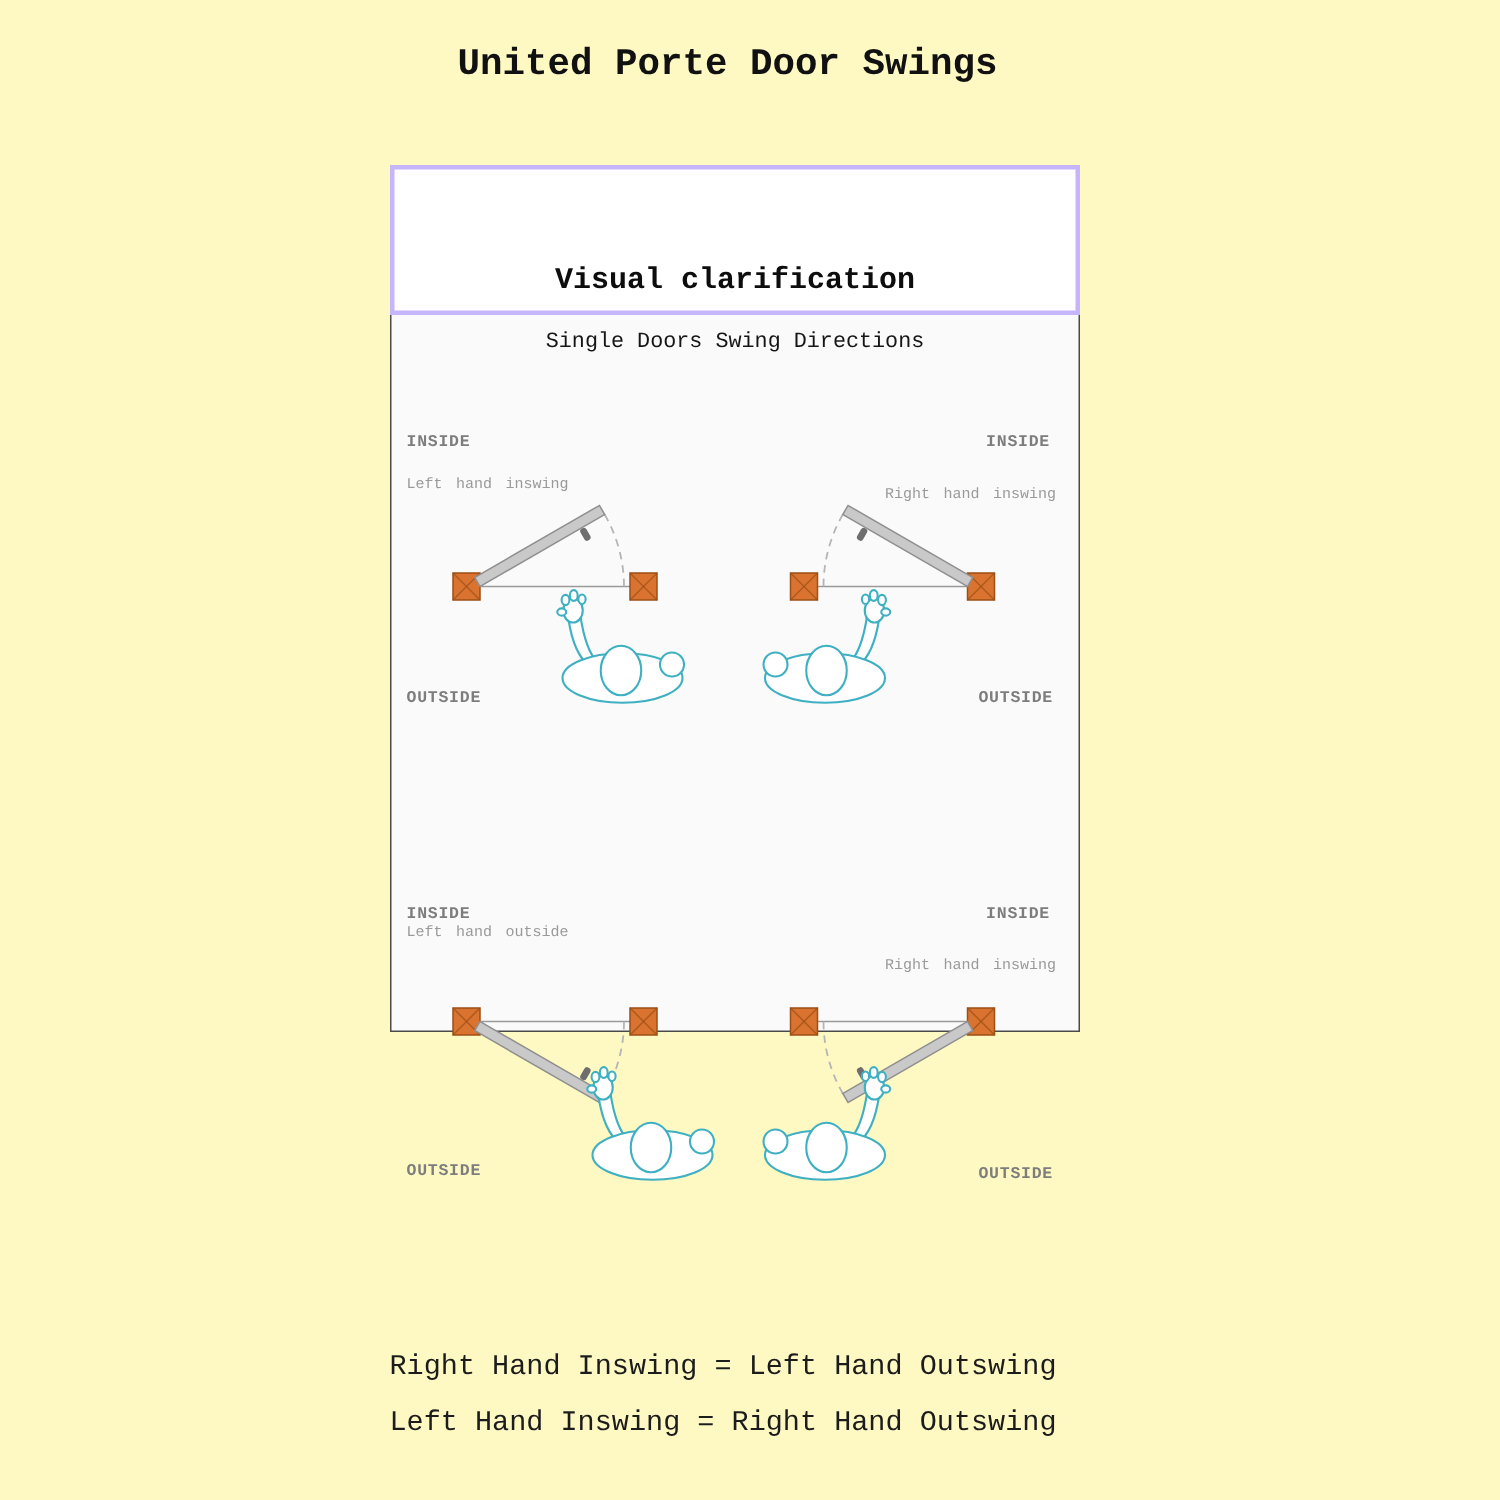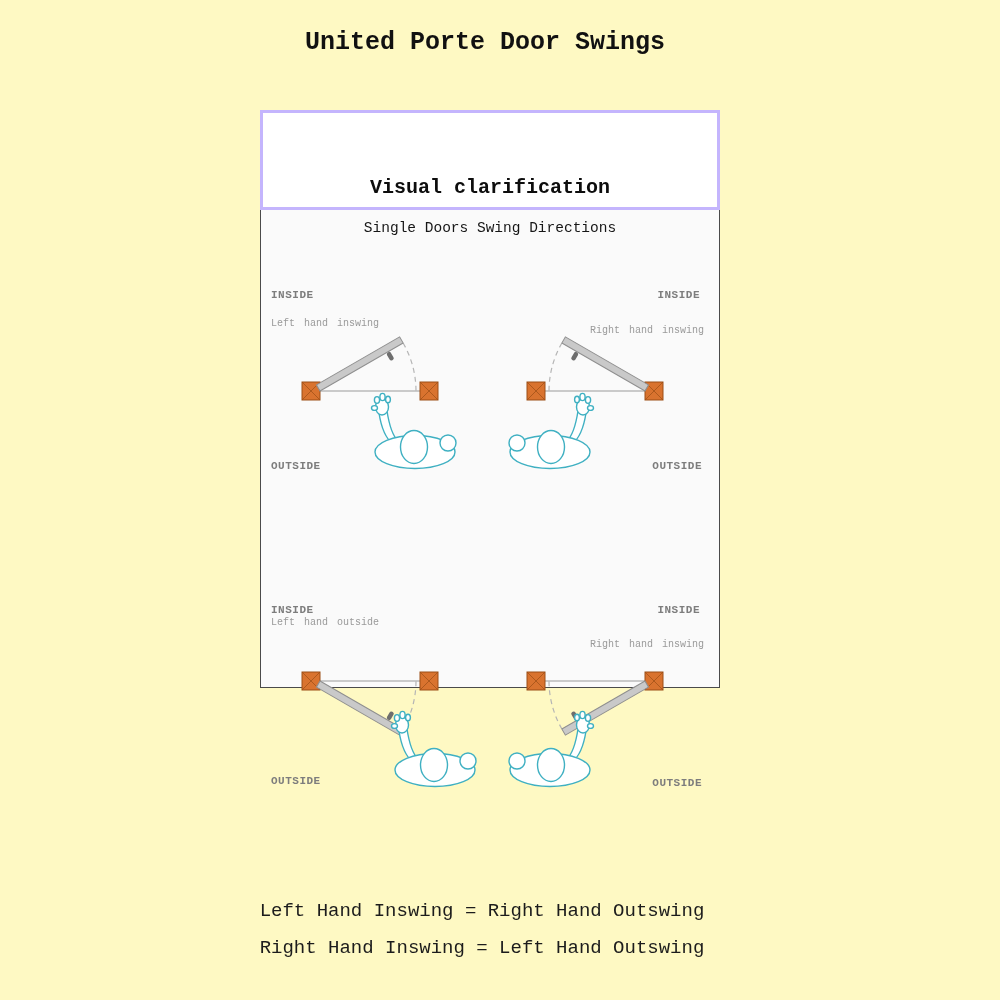--- a/index.html
+++ b/index.html
@@ -130,17 +130,17 @@
       <span class="swing-label" style="right:15px; top:429px">Right hand inswing</span>
       <span class="side-label" style="right:17px; top:567px">OUTSIDE</span>
       <svg class="diagram" style="left:222px; top:416px" width="190" height="175" viewBox="0 0 190 175">
         <use href="#door-asm" transform="translate(162,55) scale(-1,-1)"></use>
         <use href="#person" transform="translate(67,144) scale(-1,1)"></use>
       </svg>
     </div>
   </div>
 
   <div class="footer">
+    <div>Right Hand Inswing = Left Hand Outswing</div>
     <div>Left Hand Inswing = Right Hand Outswing</div>
-    <div>Right Hand Inswing = Left Hand Outswing</div>
   </div>
 
 </div>
 
 </body></html>

